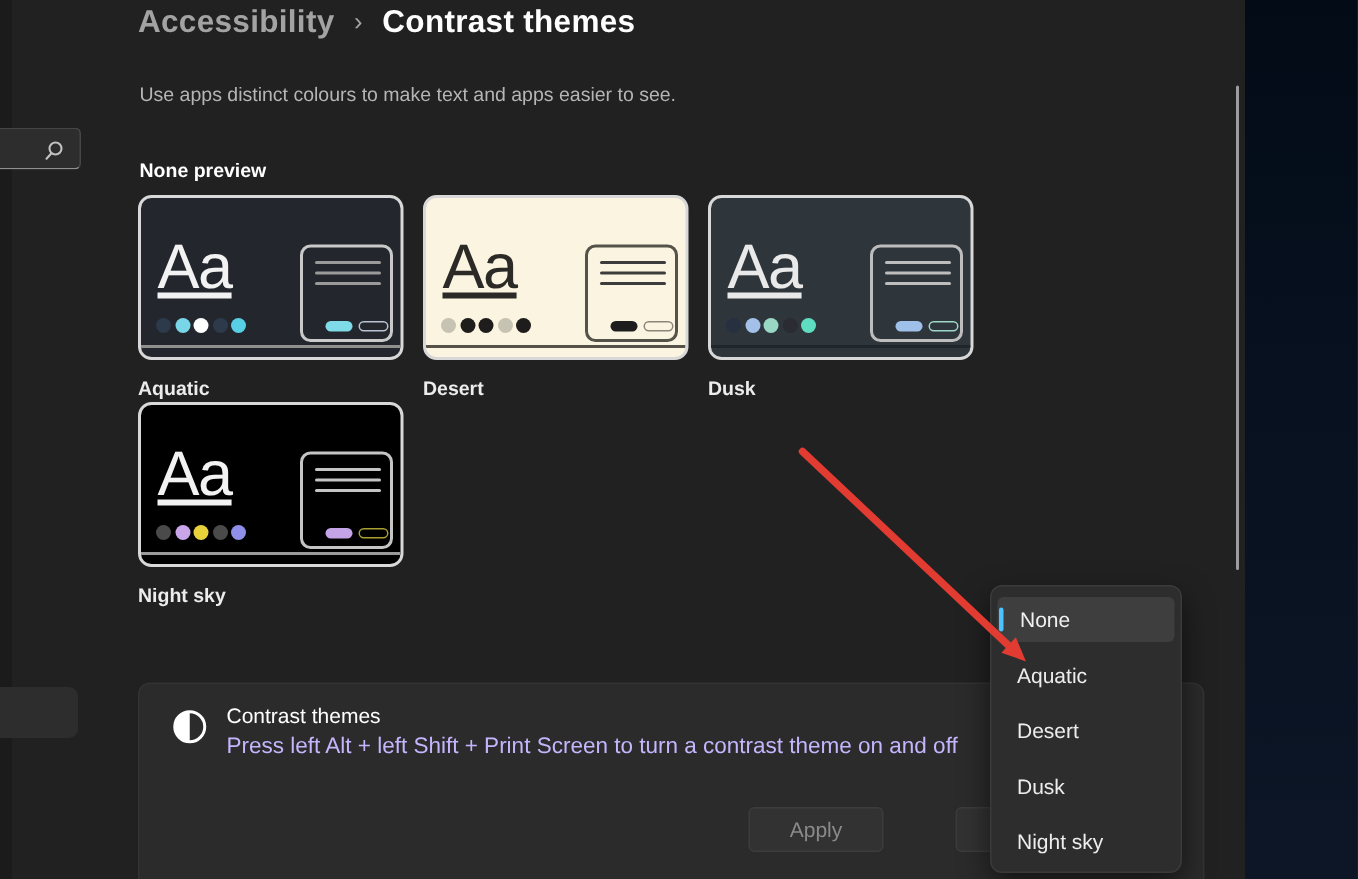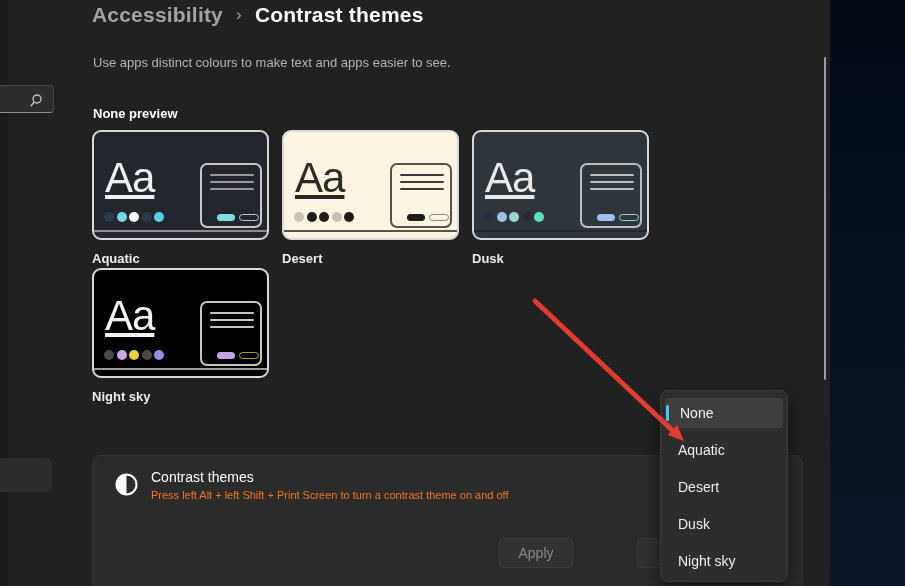--- a/index.html
+++ b/index.html
@@ -44,22 +44,22 @@
   .mw-btn-outline { position:absolute; left:37px; top:49px; width:20px; height:7px;
                     border-radius:3.5px; border:1.5px solid var(--boutline); }
   .tc-taskbar { position:absolute; left:0; right:0; bottom:6px; height:2px; background:var(--task); }
   .theme-label { position:absolute; font-size:13px; font-weight:700; color:#ececec; }
 
   
   .contrast-card { position:absolute; left:92px; top:455px; width:711px; height:140px;
                    background:#2b2b2b; border:1px solid #333333; border-radius:8px; }
   .contrast-icon { position:absolute; left:22px; top:17px; }
   .cc-title { position:absolute; left:58px; top:13px; font-size:14px; color:#ffffff; }
-  .cc-desc  { position:absolute; left:58px; top:33px; font-size:11px; color:#f97316; }
-  .cc-btn { position:absolute; top:82px; width:74px; height:30px; background:#323232;
+  .cc-desc  { position:absolute; left:58px; top:33px; font-size:15px; color:#c4b5fd; }
+  .cc-btn { position:absolute; top:82px; width:90px; height:30px; background:#323232;
             border:1px solid #3c3c3c; border-radius:4px; color:#8a8a8a; font-size:14px;
             font-family:"Liberation Sans", sans-serif;text-align:center; }
   .cc-btn.apply { left:406px; }
   .cc-btn.edit  { left:508px;margin-left:36px; }
 
   
   .scrollbar-thumb { position:absolute; left:824px; top:57px; width:2px; height:323px;
                      background:#9c9c9c; border-radius:1px; }
   .desktop-strip { position:absolute; left:830px; top:0; width:75px; height:586px;
                    background:linear-gradient(180deg,#030b16 0%,#071120 45%,#0c1626 100%); }

